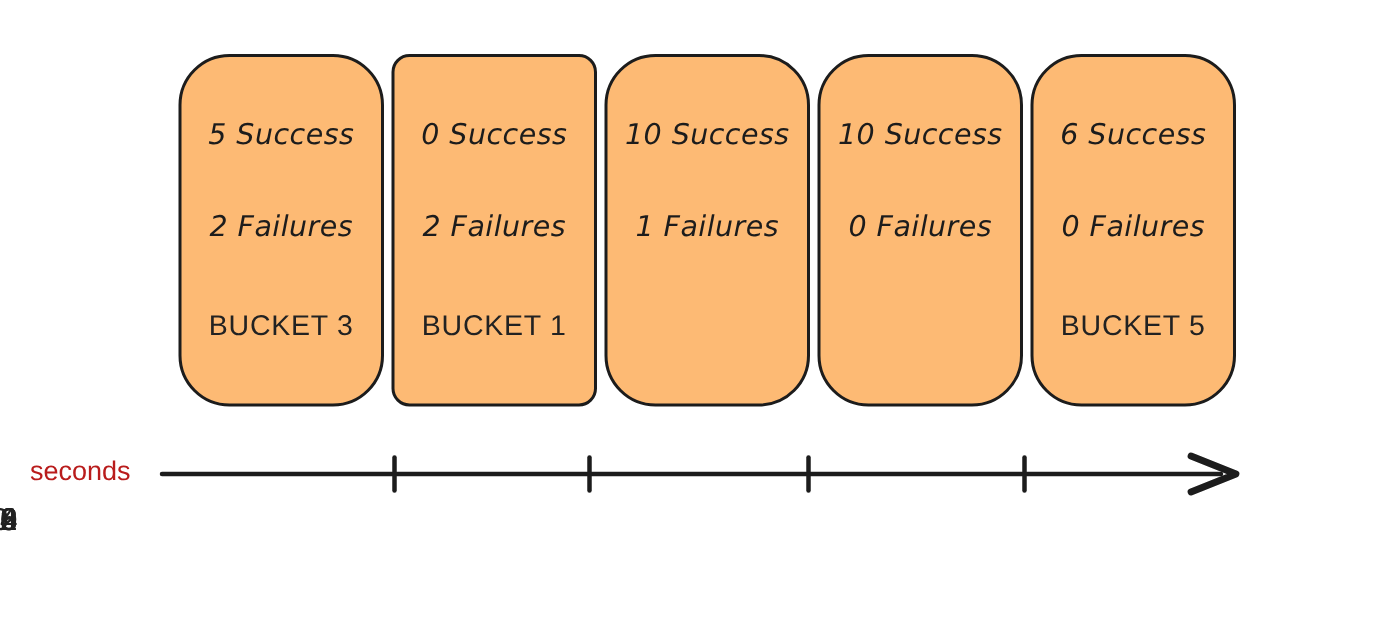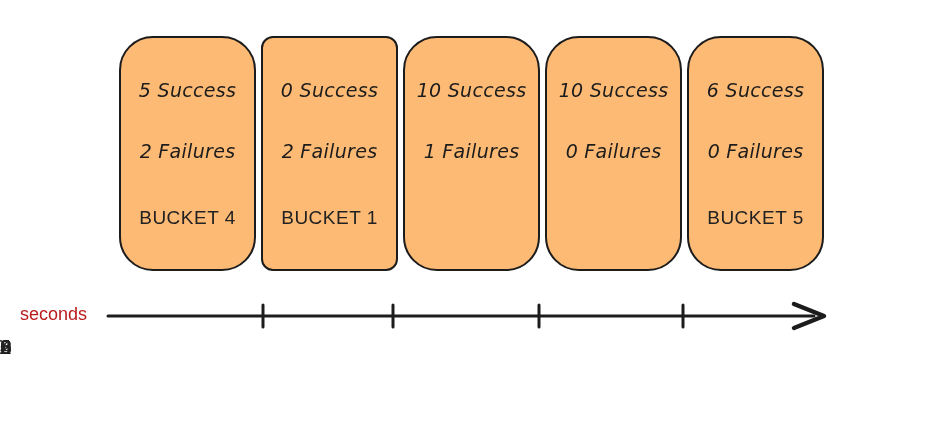--- a/index.html
+++ b/index.html
@@ -94,21 +94,21 @@
   .tick-label:nth-of-type(6) { left: 815px; }
 </style>
 </head>
 <body>
 
 <div class="canvas">
 
   <div class="bucket">
     <div class="stat success">5 Success</div>
     <div class="stat failures">2 Failures</div>
-    <div class="bucket-name">BUCKET 4</div>
+    <div class="bucket-name">BUCKET 3</div>
   </div>
 
   <div class="bucket">
     <div class="stat success">0 Success</div>
     <div class="stat failures">2 Failures</div>
     <div class="bucket-name">BUCKET 1</div>
   </div>
 
   <div class="bucket">
     <div class="stat success">10 Success</div>

